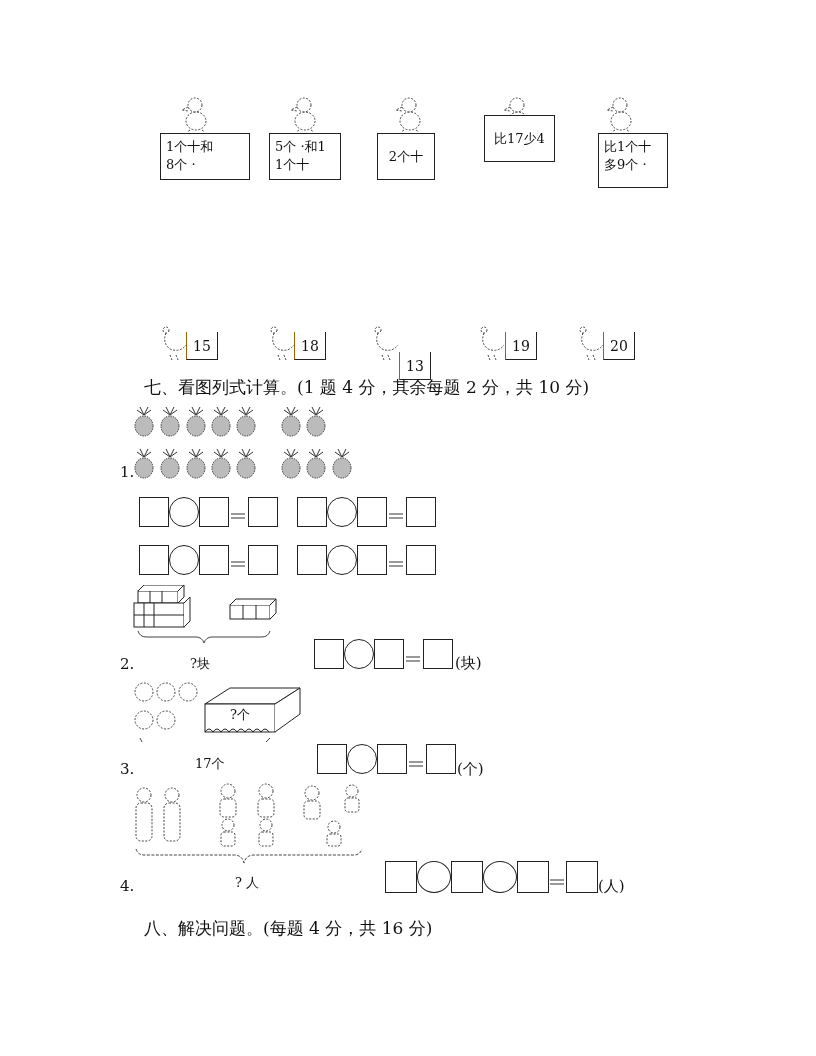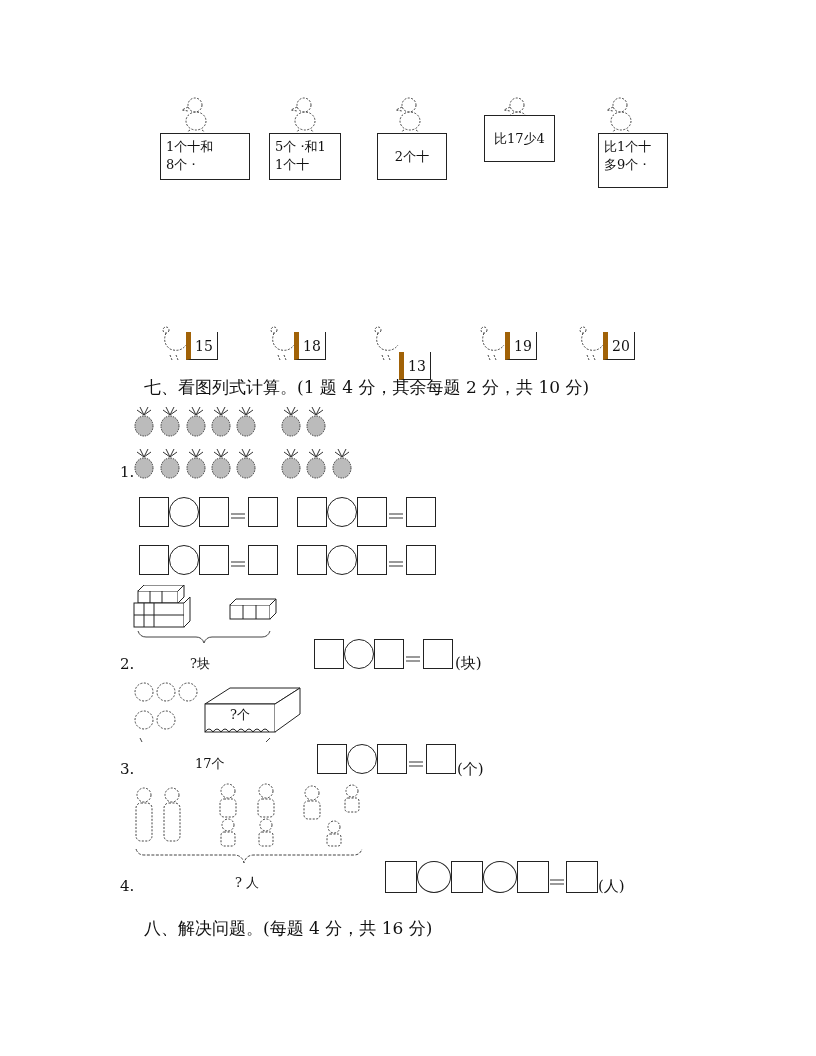--- a/index.html
+++ b/index.html
@@ -4,21 +4,21 @@
 <style>
   html, body { margin:0; padding:0; background:#fff; }
   body { width:816px; height:1056px; position:relative; overflow:hidden;
          font-family:"DejaVu Serif","Liberation Serif",serif; color:#111; }
   .abs { position:absolute; }
   .duck { position:absolute; width:34px; height:38px; }
   .card { position:absolute; border:1px solid #222; background:#fff; font-size:13px; line-height:18px;
           box-sizing:border-box; padding:4px 5px; }
   .card.center { display:flex; align-items:center; justify-content:center; }
   .goose { position:absolute; width:36px; height:36px; }
-  .numbox { position:absolute; border-left:5px solid #a16207; border-right:1px solid #222; border-bottom:1px solid #222;
+  .numbox { position:absolute; border-left:1px solid #a16207; border-right:1px solid #222; border-bottom:1px solid #222;
             width:32px; height:28px; font-size:14px; display:flex; align-items:center; justify-content:center; box-sizing:border-box; }
   .heading { position:absolute; font-size:17px; white-space:nowrap;margin-left:24px; }
   .sq { position:absolute; width:30px; height:30px; border:1px solid #222; box-sizing:border-box; background:#fff; }
   .circ { position:absolute; width:30px; height:30px; border:1px solid #222; border-radius:50%; box-sizing:border-box; background:#fff; }
   .eq { position:absolute; width:14px; height:6px; border-top:2px solid #999; border-bottom:2px solid #999; box-sizing:border-box; }
   .label { position:absolute; font-size:15px; white-space:nowrap; }
   .small { position:absolute; font-size:13px; white-space:nowrap; }
   .pine { position:absolute; width:22px; height:32px; }
 </style>
 </head>
@@ -67,21 +67,21 @@
     </svg>
 
   <div class="card" style="left:160px;top:133px;width:90px;height:47px">
     <div>1个十和</div>
     <div>8个 ·</div>
   </div>
   <div class="card" style="left:269px;top:133px;width:72px;height:47px">
     <div>5个 ·和1</div>
     <div>1个十</div>
   </div>
-  <div class="card center" style="left:377px;top:133px;width:70px;height:47px">
+  <div class="card center" style="left:377px;top:133px;width:58px;height:47px">
     <div>2个十</div>
   </div>
   <div class="card center" style="left:484px;top:115px;width:71px;height:47px">
     <div>比17少4</div>
   </div>
   <div class="card" style="left:598px;top:133px;width:70px;height:55px">
     <div>比1个十</div>
     <div>多9个 ·</div>
   </div>
 </div>

